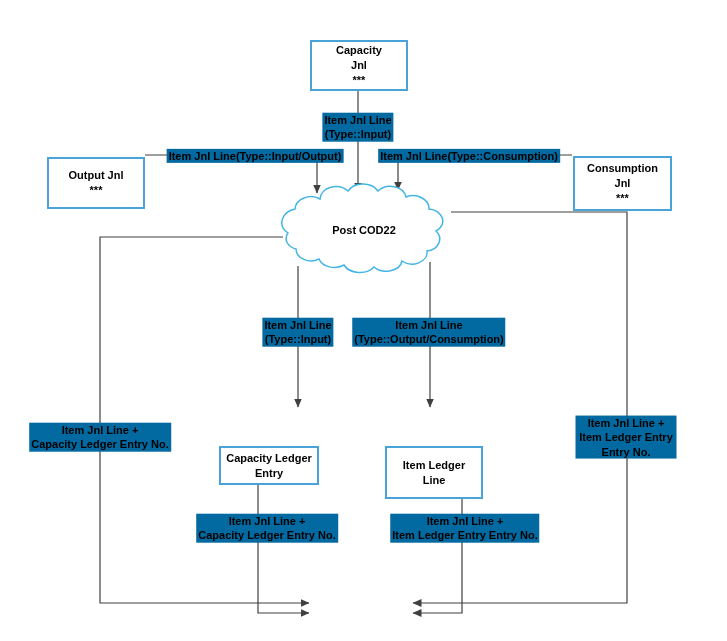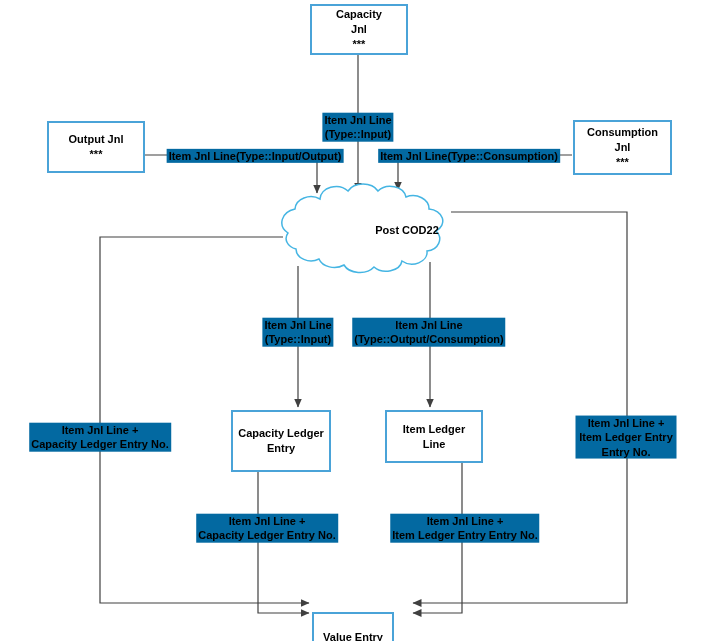--- a/index.html
+++ b/index.html
@@ -29,30 +29,30 @@
     display: flex;
     align-items: center;
     justify-content: center;
     text-align: center;
     font-size: 11px;
     font-weight: 700;
     color: #000000;
     line-height: 1.35;
     white-space: pre-line;
     z-index: 2;
+    margin-top: 36px;
   }
   .cloud-label {
     position: absolute;
     transform: translate(-50%, -50%);
     font-size: 11px;
     font-weight: 700;
     color: #000000;
     z-index: 3;
     white-space: nowrap;
-    margin-left: 43px;
   }
   .edge-label {
     position: absolute;
     transform: translate(-50%, -50%);
     background: #0369a1;
     padding: 0 2px;
     font-size: 11px;
     font-weight: 700;
     color: #000000;
     text-align: center;
@@ -115,21 +115,21 @@
 
   <div class="node" style="left:47px; top:121px; width:98px; height:52px;">Output Jnl
 ***</div>
 
   <div class="node" style="left:573px; top:120px; width:99px; height:55px;">Consumption
 Jnl
 ***</div>
 
   <div class="cloud-label" style="left:364px; top:230px;">Post COD22</div>
 
-  <div class="node" style="left:231px; top:410px; width:100px; height:62px;">Capacity Ledger
+  <div class="node" style="left:219px; top:410px; width:100px; height:39px;">Capacity Ledger
 Entry</div>
 
   <div class="node" style="left:385px; top:410px; width:98px; height:53px;">Item Ledger
 Line</div>
 
   <div class="node" style="left:312px; top:612px; width:82px; height:51px;">Value Entry</div>
 
   <div class="edge-label" style="left:358px; top:127px;">Item Jnl Line
 (Type::Input)</div>
 

